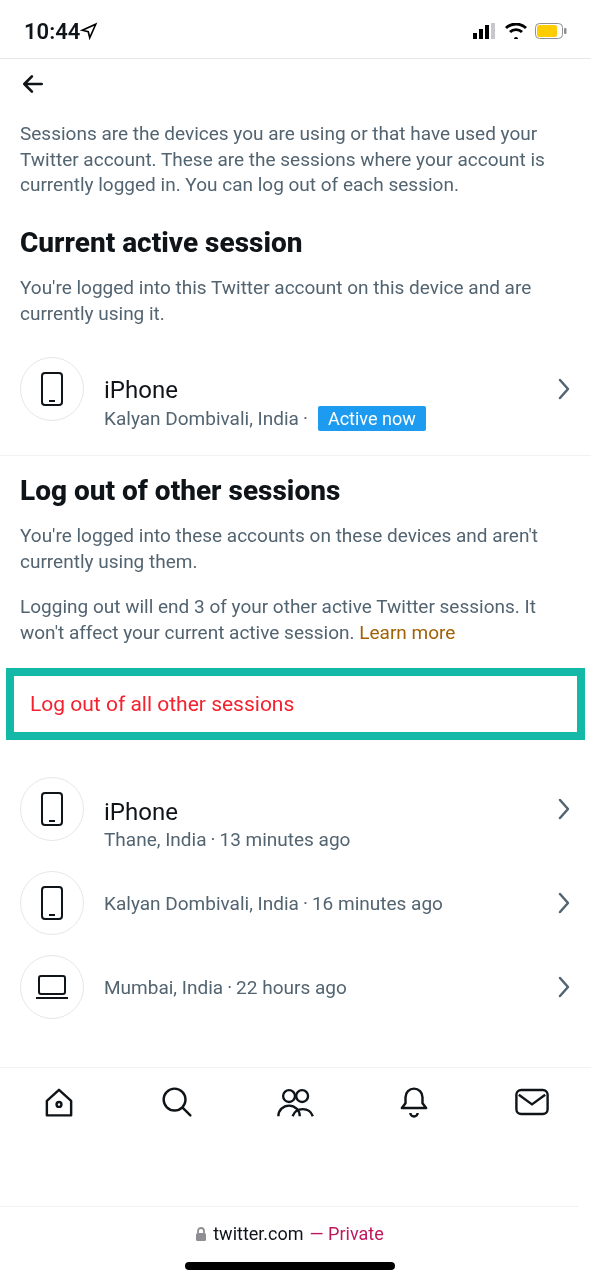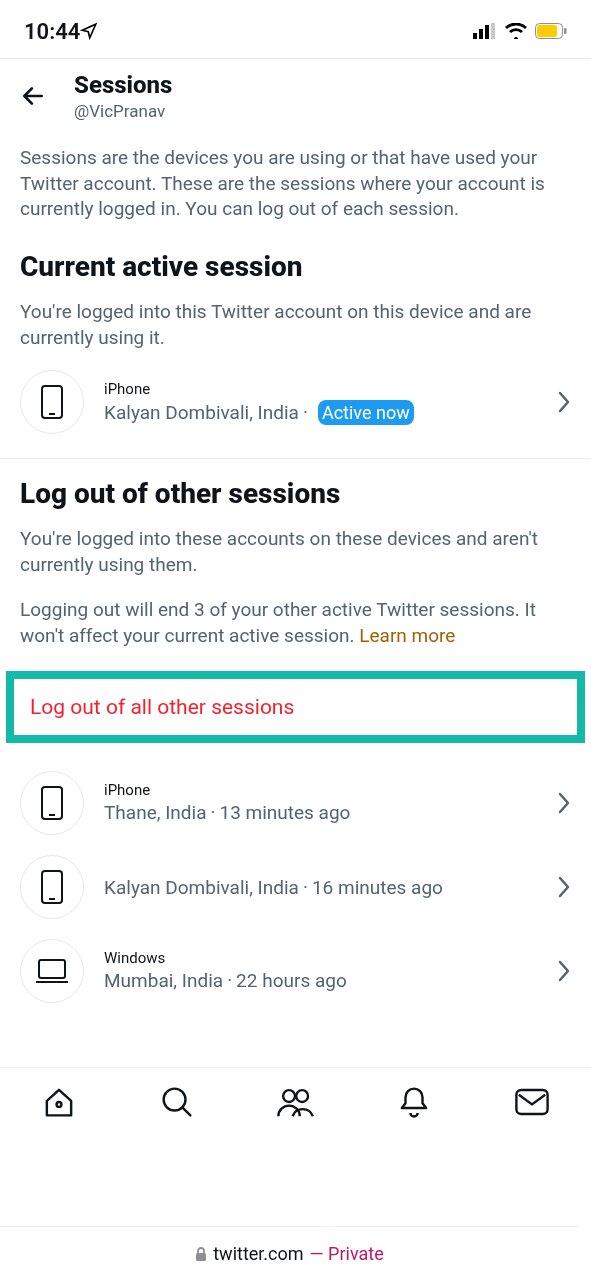--- a/index.html
+++ b/index.html
@@ -73,37 +73,38 @@
       border: 1px solid #e7e7e8;
       display: flex;
       align-items: center;
       justify-content: center;
       flex-shrink: 0;
     }
     .session-info {
       flex: 1;
     }
     .session-info .device {
-      font-size: 15px;
+      font-size: 24px;
       font-weight: 400;
+      margin-top: 30px;
     }
     .session-info .meta {
       color: #536471;
       font-size: 19px;
       margin-top: 2px;
       display: flex;
       align-items: center;
       flex-wrap: wrap;
       gap: 4px;
     }
     .badge-active {
       background: #1d9bf0;
       color: #fff;
-      border-radius: 8px;
-      padding: 2px 4px;
+      border-radius: 2px;
+      padding: 2px 10px;
       font-size: 18px;
       margin-left: 6px;
     }
     .chevron {
       color: #536471;
     }
     .divider {
       height: 1px;
       background: #eff3f4;
       margin: 14px 0 0;
@@ -137,21 +138,21 @@
       height: 50px;
       display: flex;
       align-items: center;
       justify-content: center;
     }
     .browser-bar {
       position: absolute;
       bottom: 0;
       left: 0;
       right: 12px;
-      height: 54px;
+      height: 74px;
       border-top: 1px solid #eff3f4;
       display: flex;
       flex-direction: column;
       align-items: center;
       justify-content: flex-start;
       padding-top: 16px;
       gap: 18px;
     }
     .browser-url {
       font-size: 18px;
@@ -198,24 +199,20 @@
   </div>
 </div>
 
 <div class="hr-top"></div>
 
 <div class="header">
   <div class="back-btn">
     <svg width="26" height="26" viewBox="0 0 24 24" fill="none" stroke="#0f1419" stroke-width="2.5" stroke-linecap="round" stroke-linejoin="round">
         <path d="M20 12 H4 M11 5 L4 12 L11 19"></path>
       </svg>
-  </div>
-  <div class="header-titles">
-    <div class="title">Sessions</div>
-    <div class="subtitle">@VicPranav</div>
   </div>
 </div>
 
 <div class="section-desc">Sessions are the devices you are using or that have used your Twitter account. These are the sessions where your account is currently logged in. You can log out of each session.</div>
 
 <div class="section-heading">Current active session</div>
 <div class="section-desc">You're logged into this Twitter account on this device and are currently using it.</div>
 
 <div class="session-row">
   <div class="device-icon-wrap">
@@ -292,21 +289,20 @@
       </div>
     </div>
     <div class="session-row">
       <div class="device-icon-wrap">
         <svg width="36" height="28" viewBox="0 0 36 28" fill="none" stroke="#0f1419" stroke-width="2">
           <rect x="5" y="3" width="26" height="18" rx="2"></rect>
           <line x1="2" y1="25" x2="34" y2="25"></line>
         </svg>
       </div>
       <div class="session-info">
-        <div class="device">Windows</div>
         <div class="meta">
           <span>Mumbai, India</span>
           <span> · </span>
           <span>22 hours ago</span>
         </div>
       </div>
       <div class="chevron">
         <svg width="14" height="22" viewBox="0 0 14 22" fill="none" stroke="#536471" stroke-width="2.5" stroke-linecap="round" stroke-linejoin="round">
           <path d="M3 2 L11 11 L3 20"></path>
         </svg>

